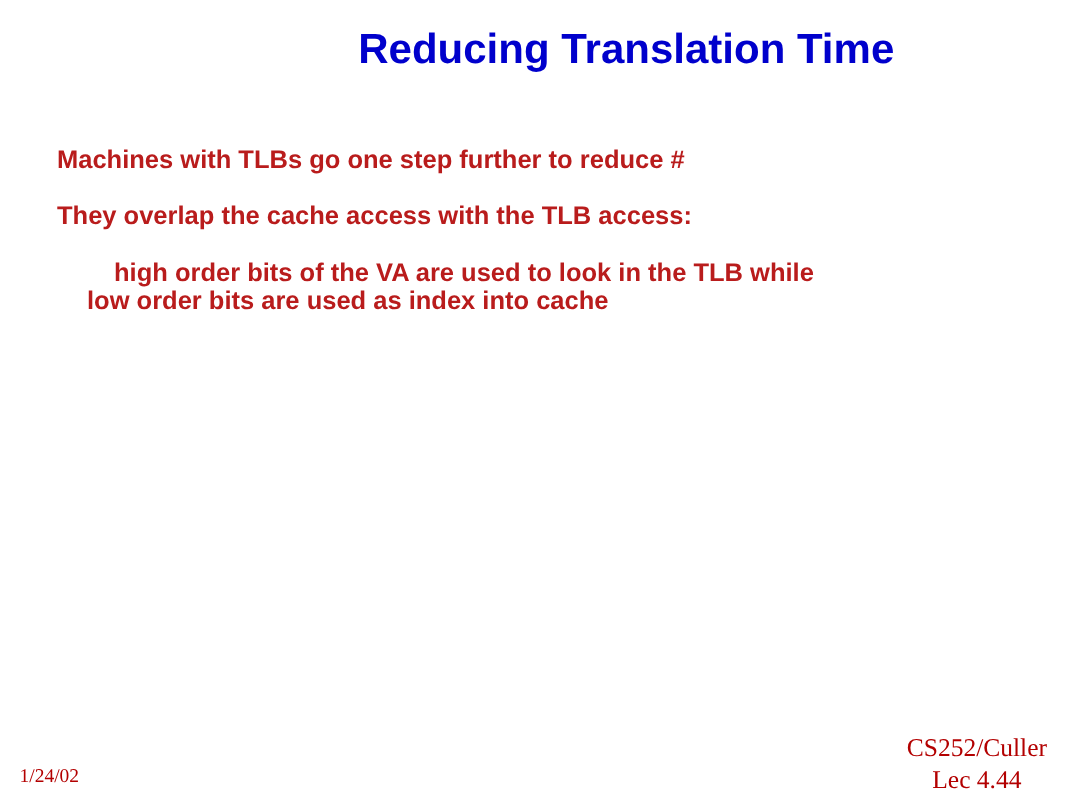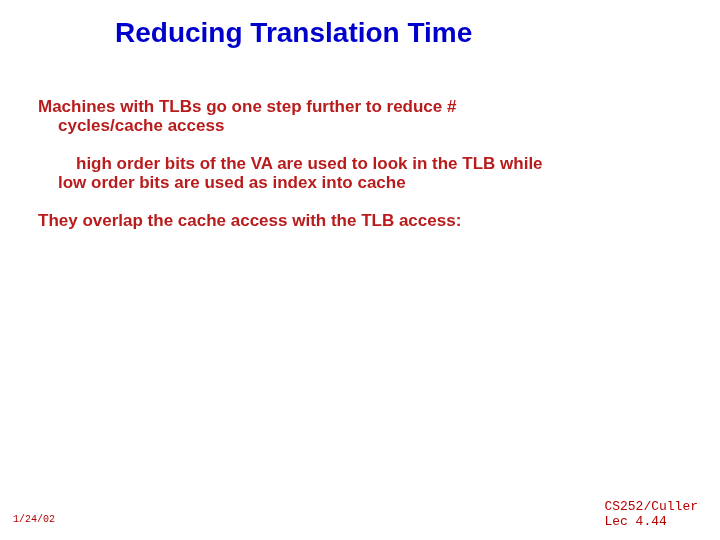--- a/index.html
+++ b/index.html
@@ -14,21 +14,21 @@
     .slide {
       width: 100%;
       height: 100%;
       position: relative;
       padding: 0;
     }
     .title {
       color: #0000cc;
       font-size: 28px;
       font-weight: bold;
-      text-align: left;
+      text-align: center;
       padding: 18px 0 0 115px;
       line-height: 1.1;
     }
     .body-text {
       color: #b91c1c;
       font-size: 17px;
       font-weight: bold;
       padding: 48px 40px 0 38px;
       line-height: 1.15;
     }
@@ -39,52 +39,51 @@
       padding-left: 20px;
     }
     .indent2 {
       padding-left: 38px;
     }
     .footer-left {
       position: absolute;
       left: 13px;
       bottom: 15px;
       color: #b30000;
-      font-size: 10px;
-      font-family: Liberation Mono, monospace;
+      font-size: 13px;
+      font-family: Liberation Serif, serif;
     }
     .footer-right {
       position: absolute;
       right: 22px;
       bottom: 10px;
       color: #b30000;
-      font-size: 13px;
-      font-family: Liberation Mono, monospace;
-      text-align: left;
+      font-size: 17px;
+      font-family: Liberation Serif, serif;
+      text-align: center;
       line-height: 1.2;
     }
   </style>
 </head>
 <body>
 
 <div class="slide">
   <div class="title">Reducing Translation Time</div>
 
   <div class="body-text">
     <div class="para">
       <div>Machines with TLBs go one step further to reduce #</div>
-      <div class="indent">cycles/cache access</div>
     </div>
+
+    <div class="para">They overlap the cache access with the TLB access:</div>
 
     <div class="para">
       <div class="indent2">high order bits of the VA are used to look in the TLB while</div>
       <div class="indent">low order bits are used as index into cache</div>
     </div>
-
-    <div class="para">They overlap the cache access with the TLB access:</div>
   </div>
 
   <div class="footer-left">1/24/02</div>
 
   <div class="footer-right">
     <div>CS252/Culler</div>
     <div>Lec 4.44</div>
   </div>
 </div>
 

